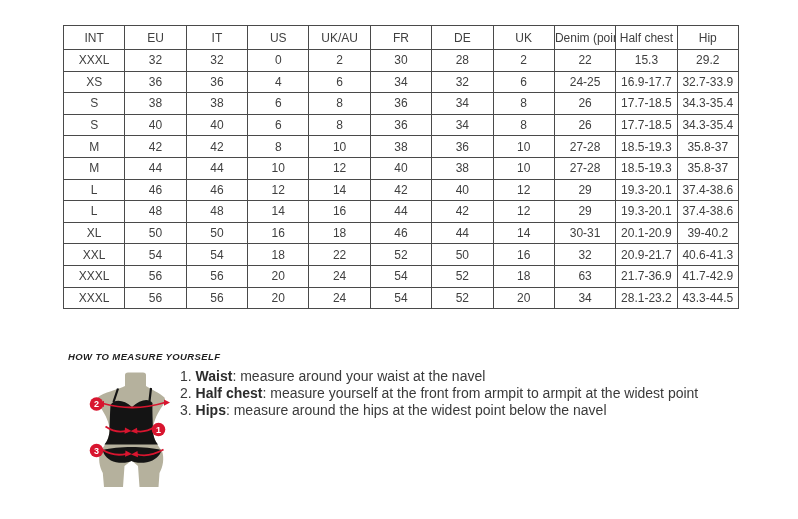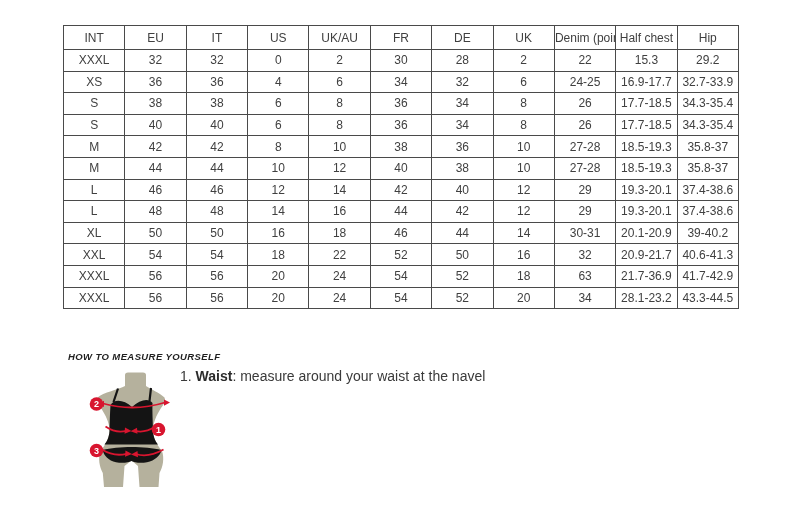--- a/index.html
+++ b/index.html
@@ -272,13 +272,15 @@
     </g>
     <g>
       <circle cx="18.5" cy="78.5" r="6.8" fill="#d8152f"></circle>
       <text x="18.5" y="81.7" text-anchor="middle" font-size="9" font-weight="bold" fill="#ffffff" font-family="Liberation Sans, sans-serif">3</text>
     </g>
   </svg>
 </div>
 
 <div class="steps" id="steps">
     <div class="step">1. <b>Waist</b>: measure around your waist at the navel</div>
+    <div class="step">2. <b>Half chest</b>: measure yourself at the front from armpit to armpit at the widest point</div>
+    <div class="step">3. <b>Hips</b>: measure around the hips at the widest point below the navel</div>
   </div>
 
 </body></html>

